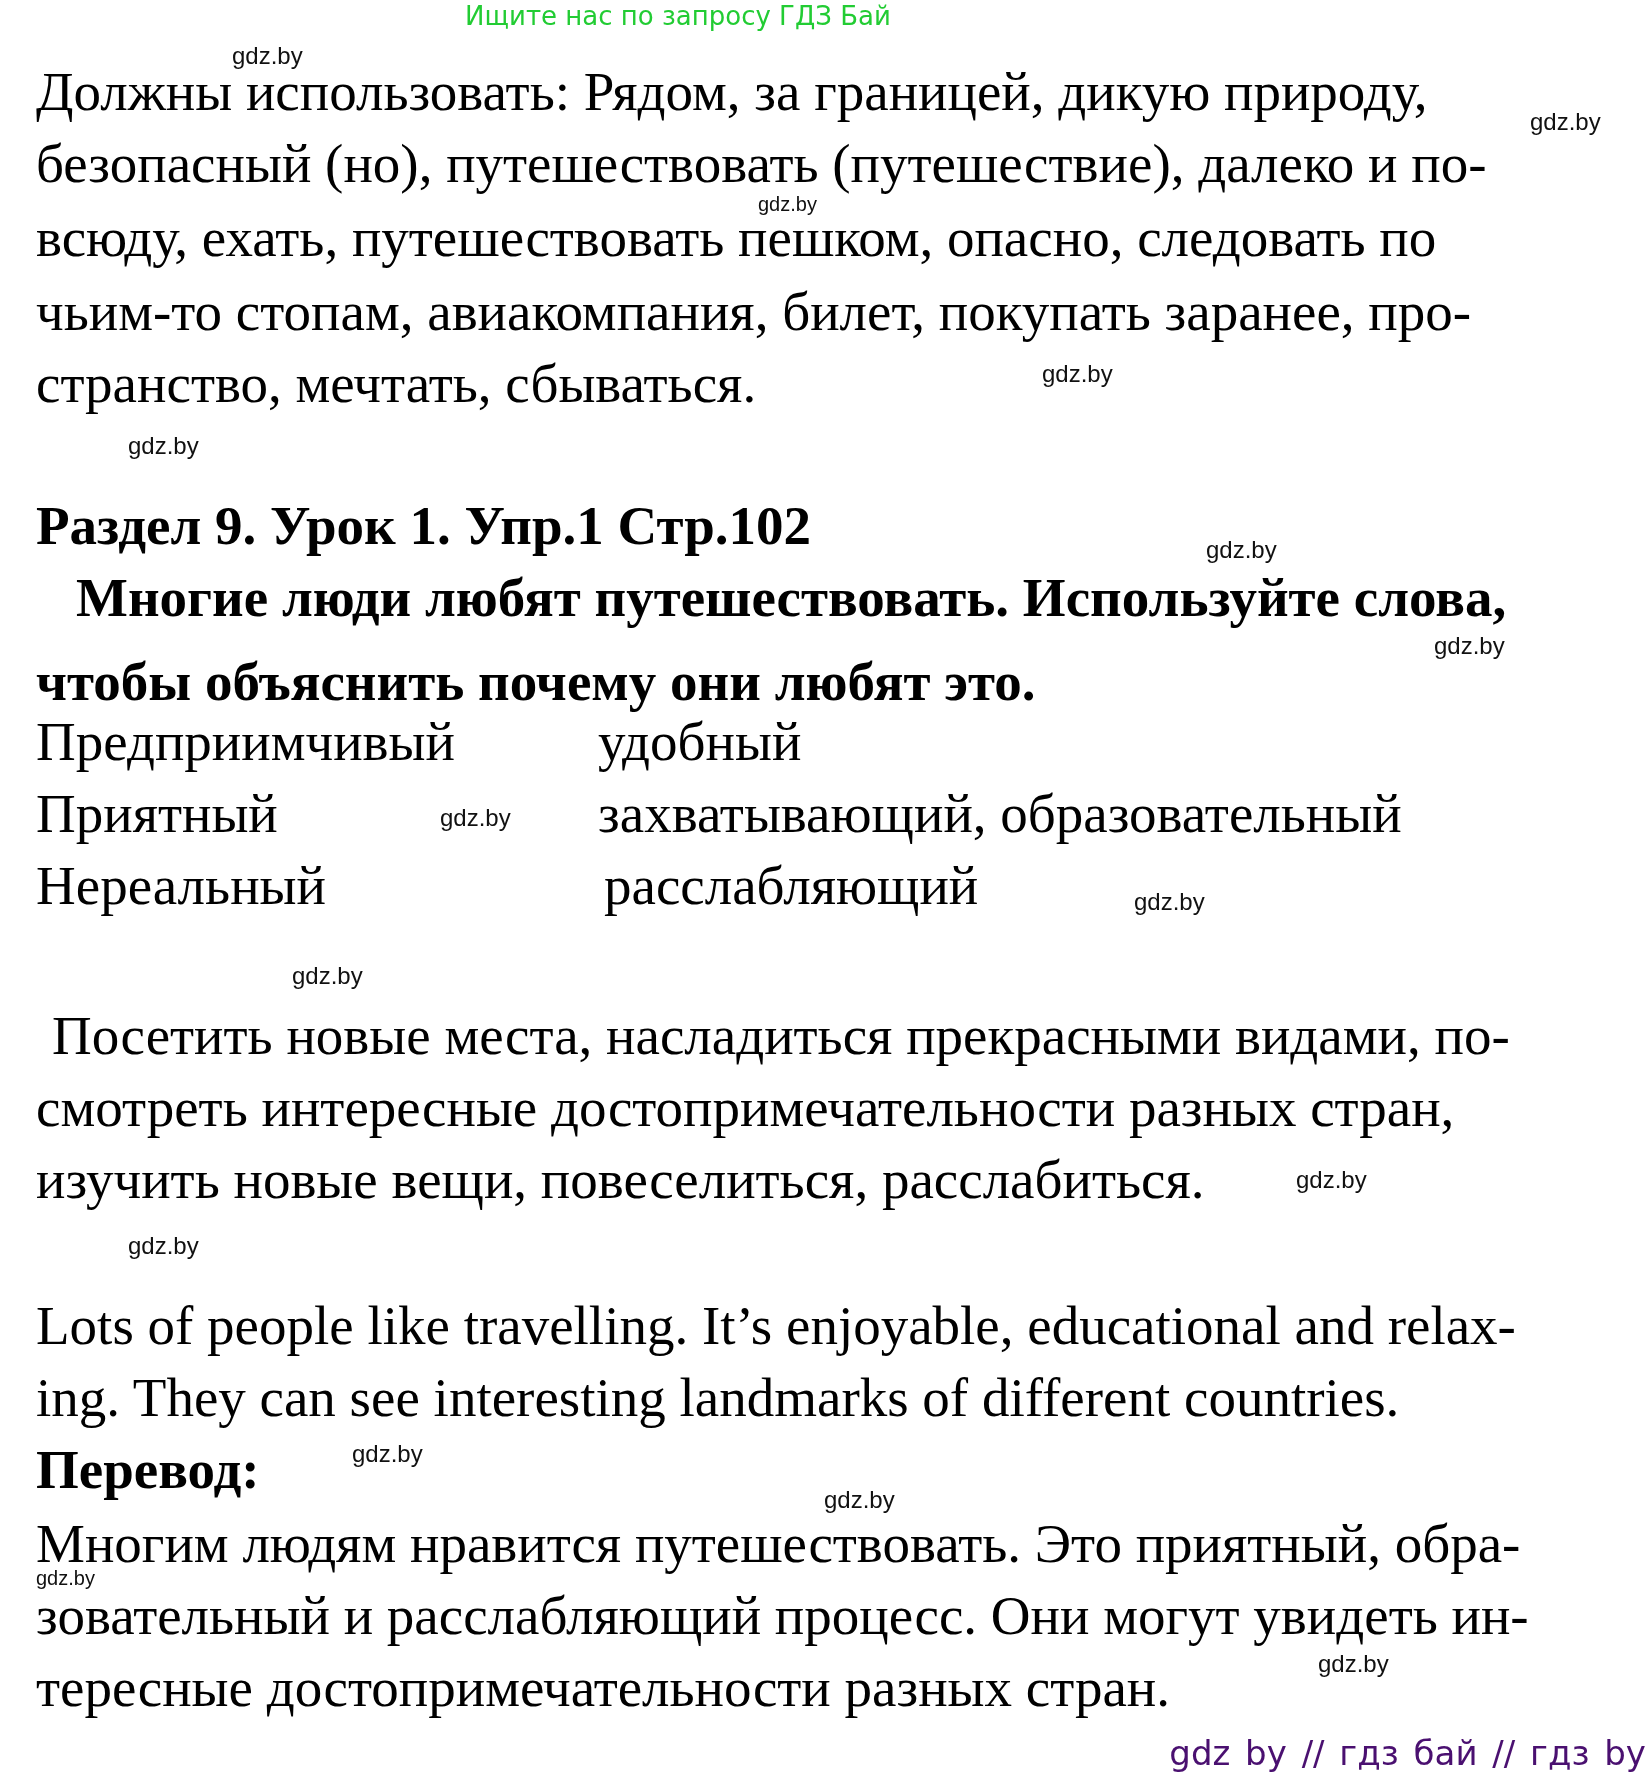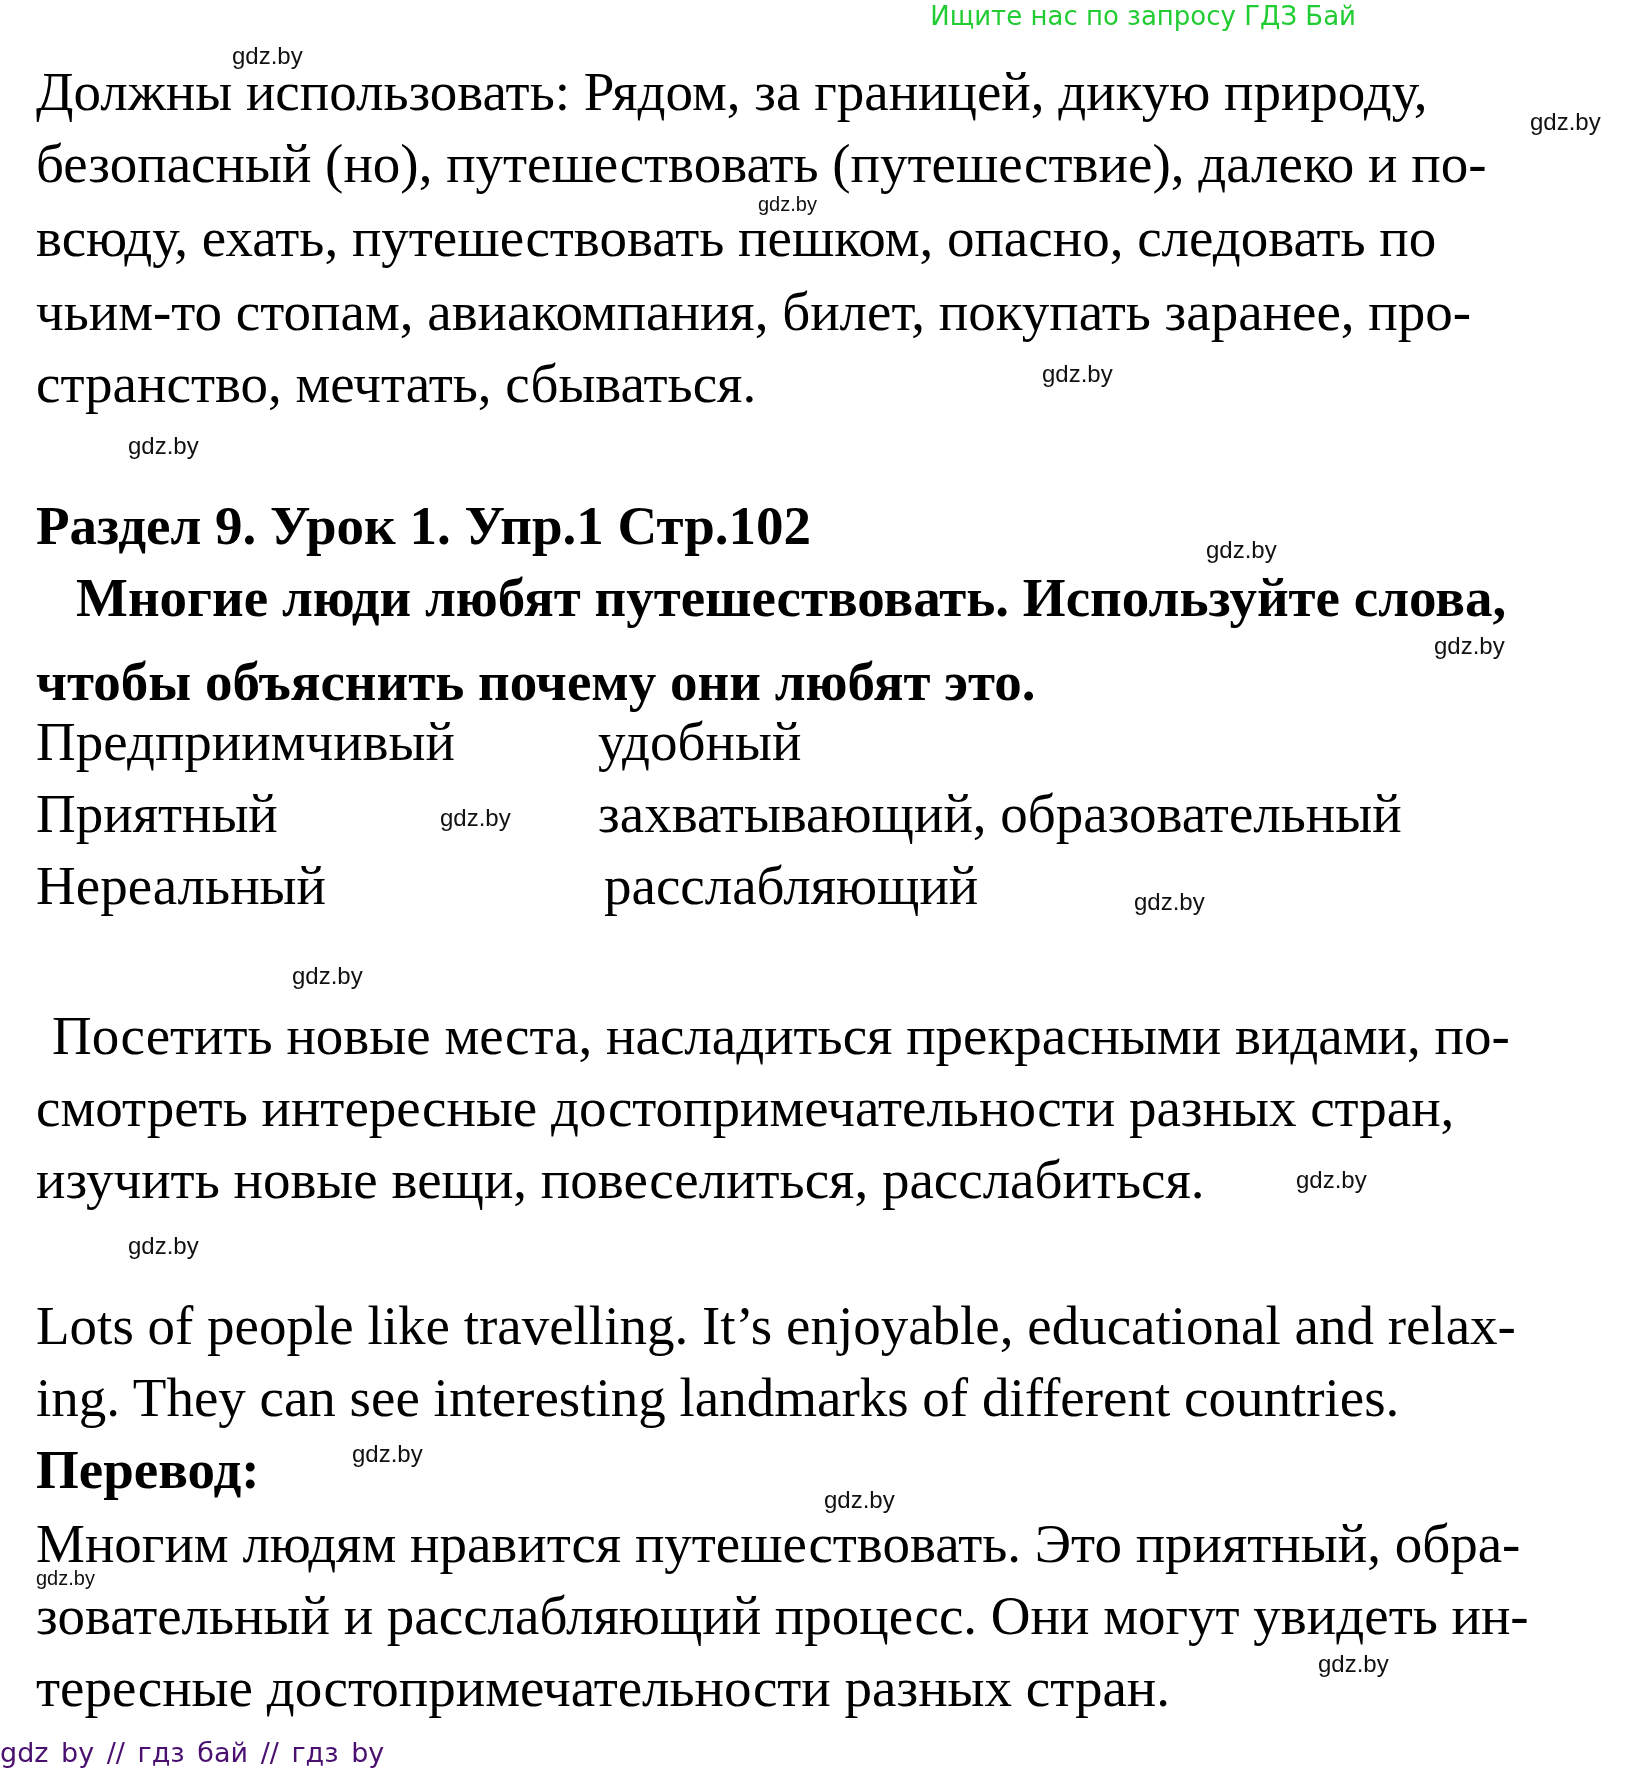--- a/index.html
+++ b/index.html
@@ -1,24 +1,24 @@
 <!DOCTYPE html>
 <html><head>
   <meta charset="utf-8">
   <style>
     html, body { margin: 0; padding: 0; background: #ffffff; }
     body { width: 1646px; height: 1778px; position: relative; overflow: hidden; }
     .banner {
-      position: absolute; top: 0; left: 0; width: 1356px; text-align: right;
+      position: absolute; top: 0; left: 0; width: 1356px; text-align: center;
       font-family: "DejaVu Sans", sans-serif; font-size: 26px; color: #22cc33;
       line-height: 32px;
     }
     .footer {
-      position: absolute; top: 1736px; left: 0; width: 1646px; text-align: left;
-      font-family: "DejaVu Sans", sans-serif; font-size: 27px; color: #4a1070;
+      position: absolute; top: 1736px; left: 0; width: 1646px; text-align: right;
+      font-family: "DejaVu Sans", sans-serif; font-size: 34px; color: #4a1070;
       line-height: 34px; word-spacing: 4px;
     }
     .line {
       position: absolute; left: 36px; white-space: nowrap;
       font-family: "Liberation Serif", serif; font-size: 55px; color: #000;
       line-height: 60px;
     }
     .bold { font-weight: bold; }
     .wm {
       position: absolute; white-space: nowrap;

